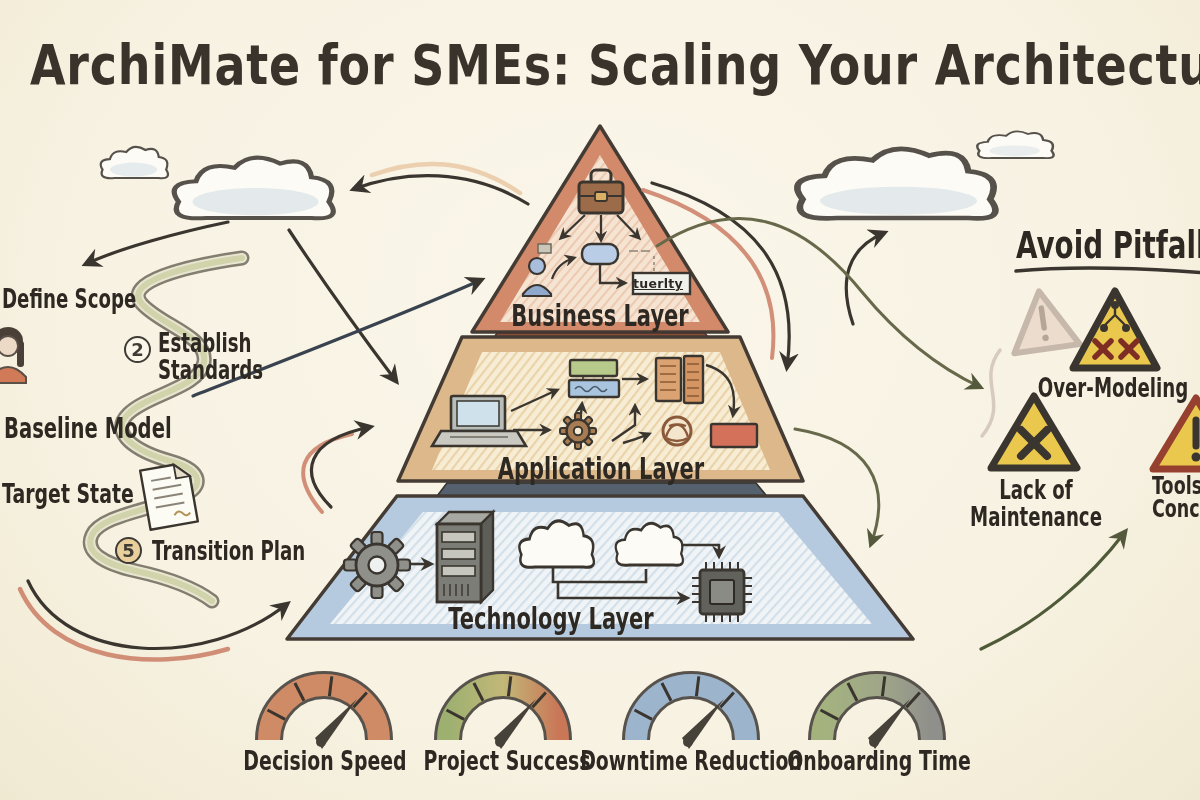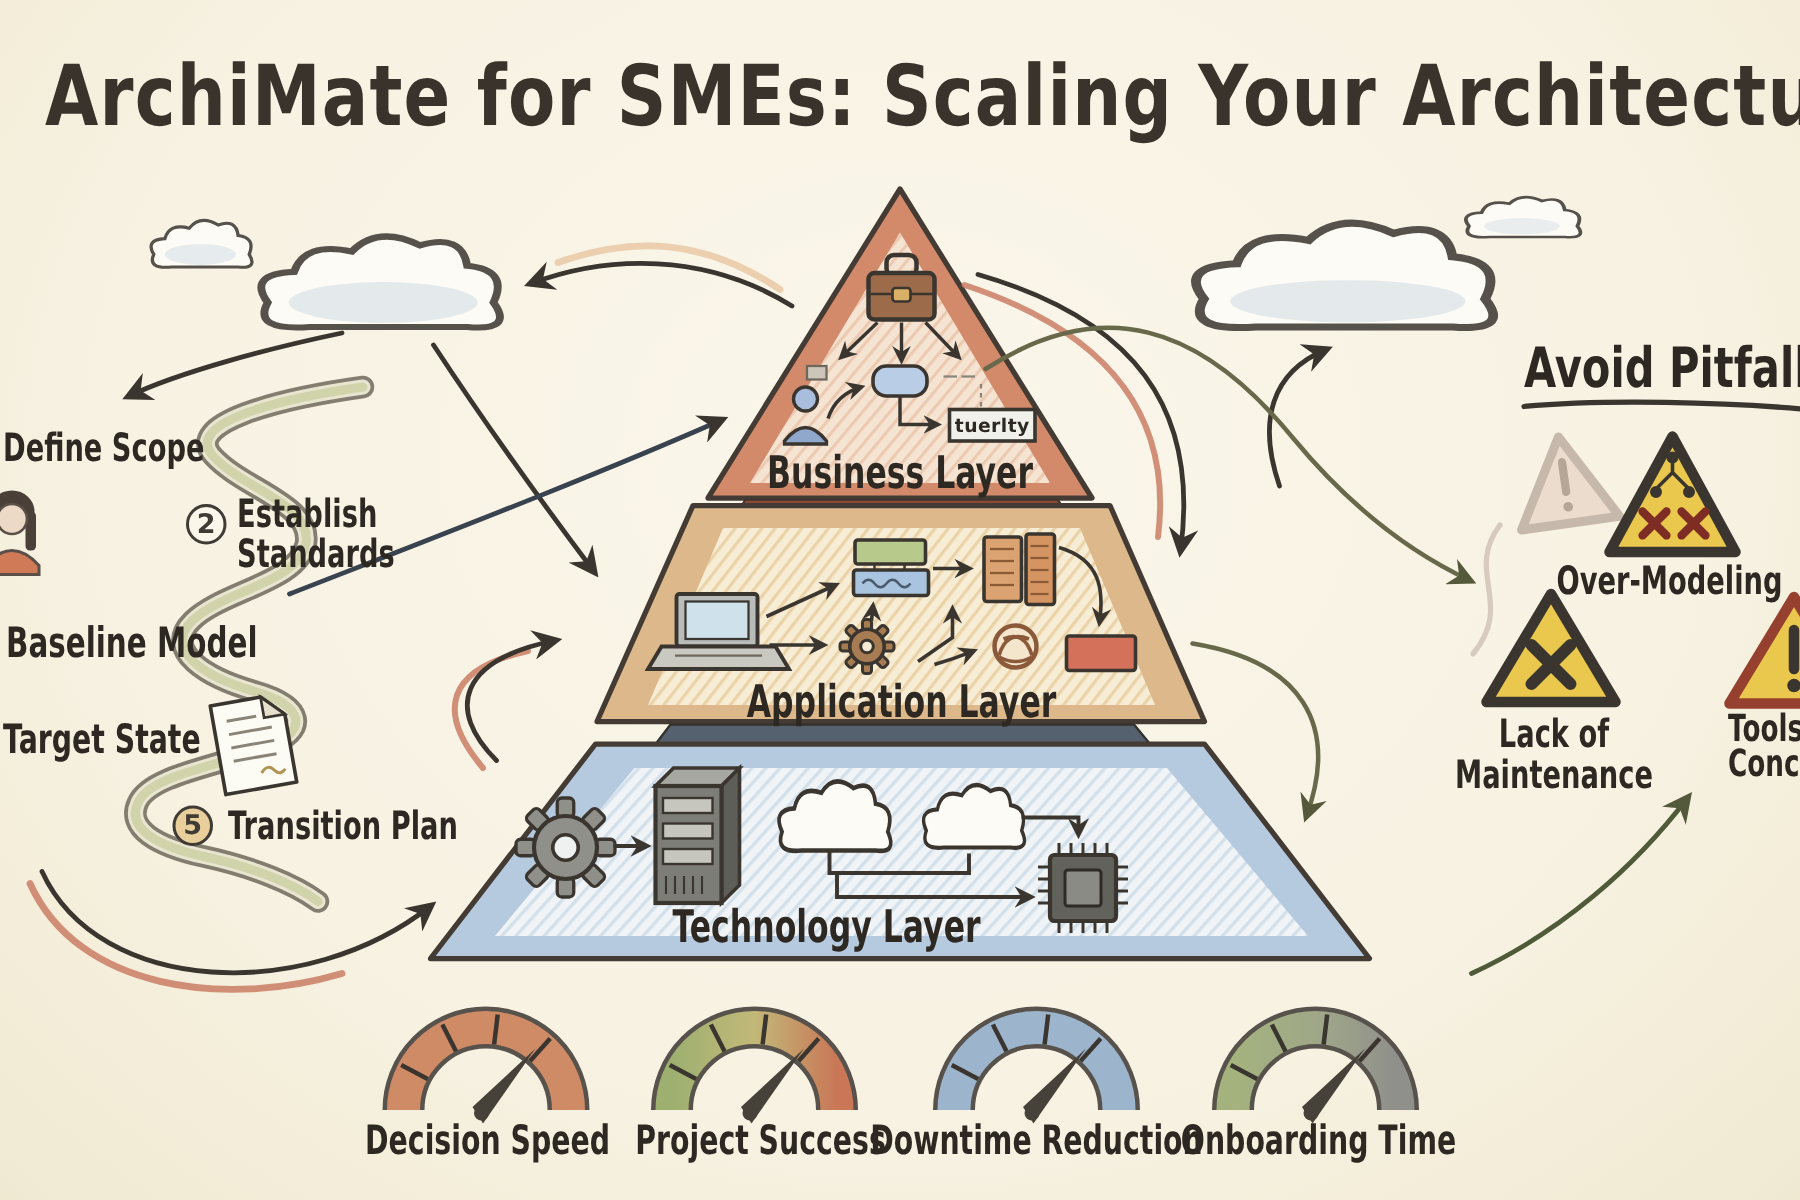--- a/index.html
+++ b/index.html
@@ -11,22 +11,22 @@
   .art{position:absolute;left:0;top:0;z-index:1;}
   .lbl{position:absolute;z-index:2;color:#2e2822;font-weight:700;white-space:nowrap;}
   .lft{transform-origin:left center;transform:scaleX(.7);}
   .ctr{transform:translateX(-50%) scaleX(.7);text-align:center;}
   .title{font-size:56px;letter-spacing:1px;color:#3a332b;transform-origin:left center;transform:scaleX(.82);}
   .numcirc{
     position:absolute;z-index:2;width:27px;height:27px;border:2.5px solid #3f3b35;border-radius:50%;
     display:flex;align-items:center;justify-content:center;
     font-size:18px;font-weight:700;color:#3f3b35;background:#faf6ea;box-sizing:border-box;
   }
-  .boxtext{position:absolute;z-index:2;width:57px;text-align:center;font-size:12.5px;font-weight:700;
-    letter-spacing:.3px;color:#2e2822;}
+  .boxtext{position:absolute;z-index:2;width:57px;text-align:left;font-size:12.5px;font-weight:700;
+    letter-spacing:.3px;color:#2e2822;text-decoration:underline;}
   .two{line-height:27px;}
 </style>
 </head>
 <body>
 
 <div class="stage">
 
 <svg class="art" width="1200" height="800" viewBox="0 0 1200 800">
   <defs>
     <marker id="ah" viewBox="0 0 10 10" refX="7.5" refY="5" markerWidth="6.2" markerHeight="6.2" orient="auto-start-reverse">

